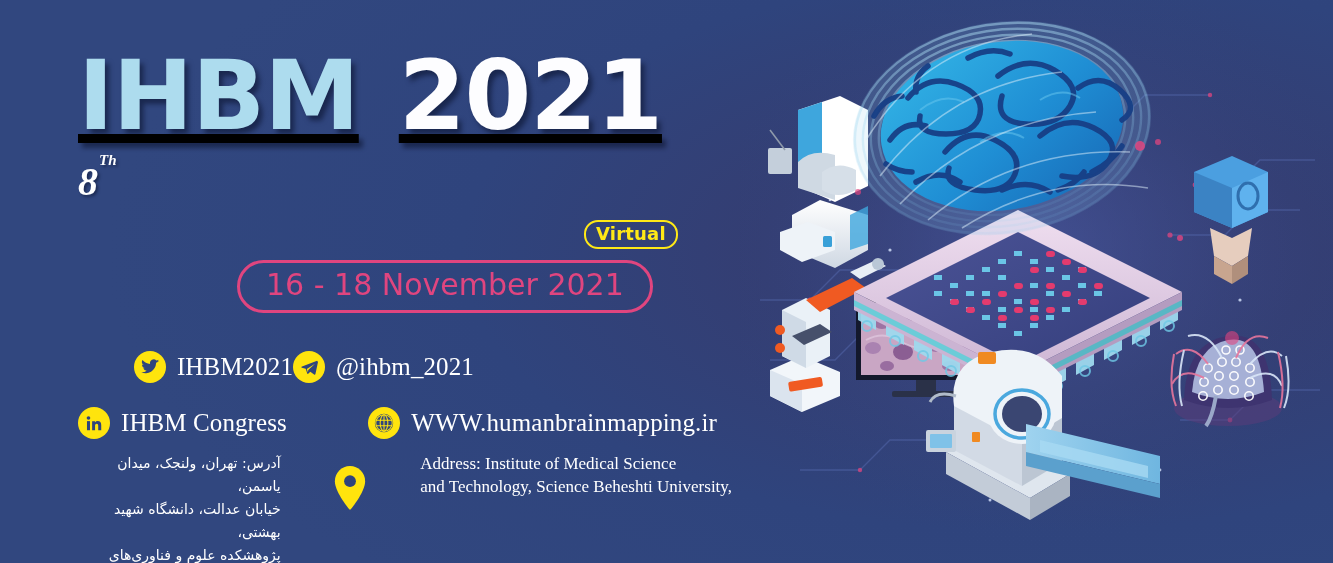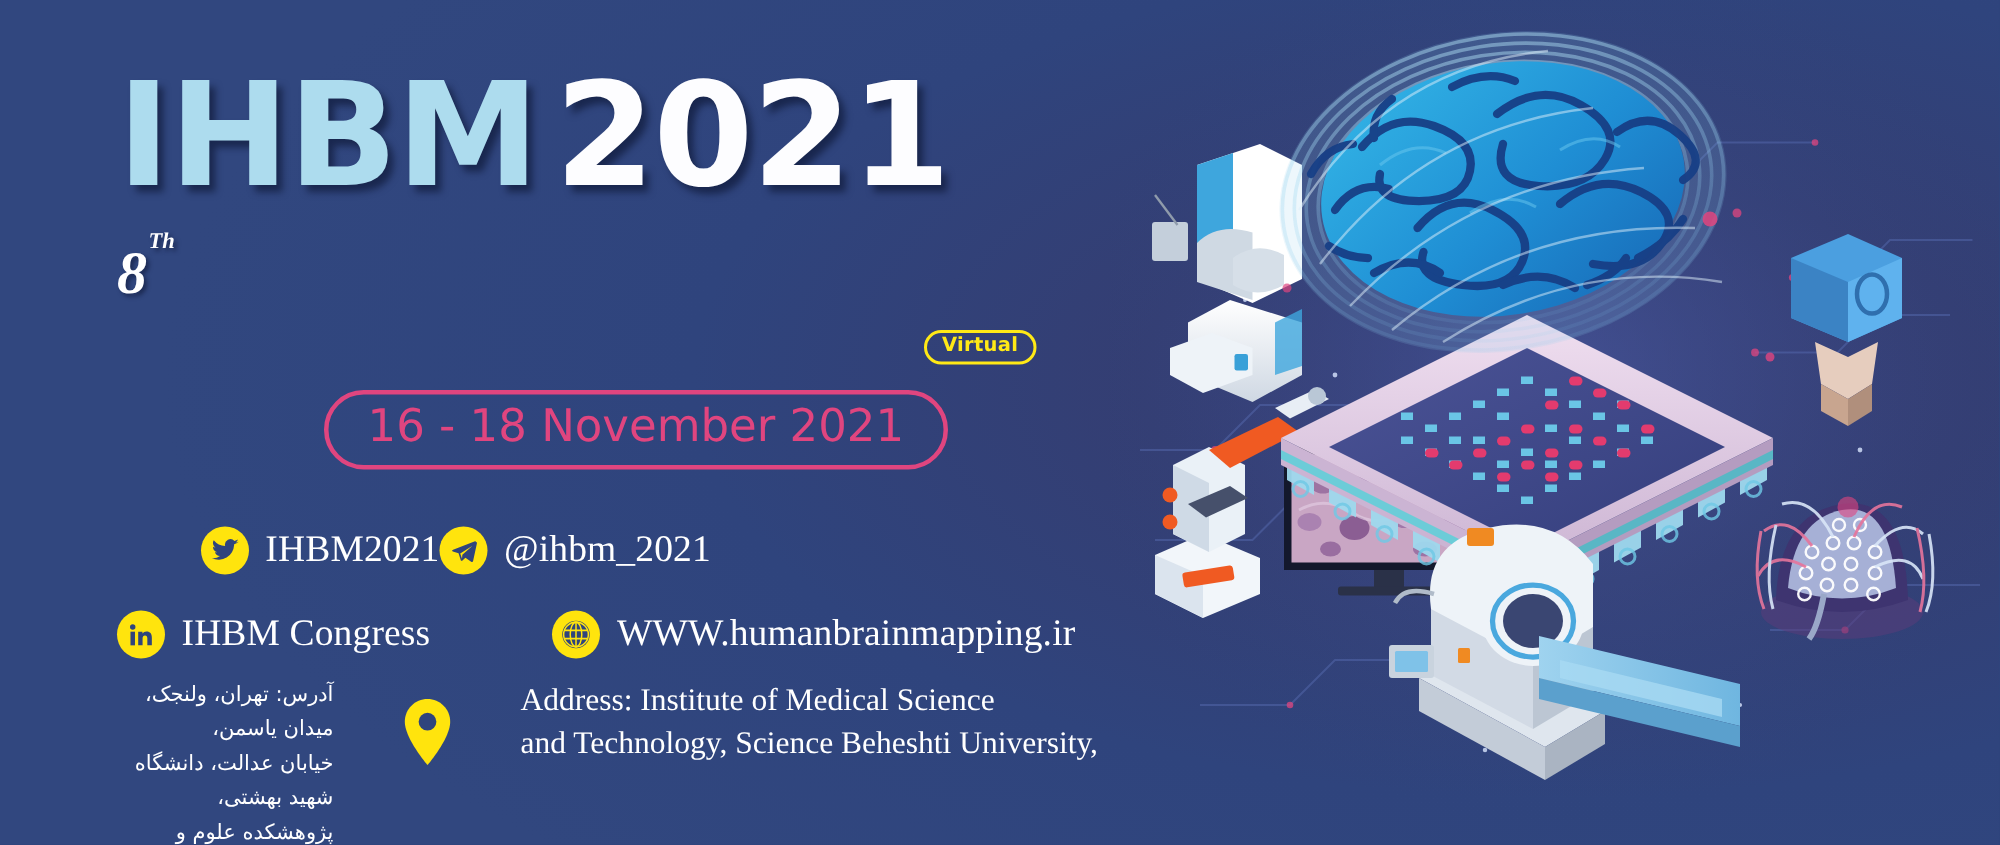--- a/index.html
+++ b/index.html
@@ -23,34 +23,35 @@
   
   .left-panel {
     position: absolute;
     left: 0; top: 0;
     width: 760px; height: 563px;
     padding: 42px 0 0 78px;
   }
 
   .logo-line {
     display: flex;
-    align-items: flex-start;
+    align-items: flex-end;
     line-height: 1;
     height: 102px;
+    text-decoration: underline;
   }
   .logo-main, .logo-year {
     font-family: "DejaVu Sans", sans-serif;
     font-size: 96px;
     font-weight: bold;
     letter-spacing: -1px;
     line-height: 1;
     text-shadow: 4px 5px 5px rgba(8,14,40,.55);
   }
   .logo-main { color: #addcee; }
-  .logo-year { color: #fdfdff; margin-left: 11px; }
+  .logo-year { color: #fdfdff; margin-left: 40px; }
 
   .subtitle-row {
     display: flex;
     align-items: flex-start;
     margin-top: 18px;
     height: 42px;
     text-align: center;
   }
   .ordinal {
     font-family: "Liberation Serif", serif;
@@ -78,36 +79,36 @@
     font-style: italic;
     color: #ffffff;
     margin-left: 9px;
     line-height: 1.12;
     text-shadow: 2px 2px 3px rgba(8,14,40,.5);
     white-space: nowrap;
   }
 
   .virtual-badge {
     position: absolute;
-    left: 616px;
+    left: 584px;
     top: 220px;
     border: 2px solid #ffe916;
     border-radius: 14px;
     color: #ffe916;
     font-family: "DejaVu Sans", sans-serif;
-    font-size: 13px;
+    font-size: 18px;
     font-weight: bold;
     padding: 2px 10px 3px;
     line-height: 1.1;
     letter-spacing: .2px;
   }
 
   .date-badge {
     position: absolute;
-    left: 216px;
+    left: 237px;
     top: 260px;
     border: 3px solid #e0457f;
     border-radius: 28px;
     color: #e0457f;
     font-family: "DejaVu Sans", sans-serif;
     font-size: 30px;
     padding: 5px 26px 7px;
     line-height: 1.15;
     white-space: nowrap;
   }
@@ -169,21 +170,21 @@
   }
   .pin-wrap {
     width: 70px;
     display: flex;
     justify-content: center;
     padding-top: 14px;
   }
   .addr-en {
     flex: 1;
     font-family: "Liberation Serif", serif;
-    font-size: 21px;
+    font-size: 17px;
     line-height: 1.38;
     color: #ffffff;
     text-align: justify;
   }
   .addr-en div { white-space: nowrap; }
 
   
   .art { position: absolute; left: 740px; top: 0; width: 593px; height: 563px; }
   .art svg { position: absolute; left: 0; top: 0; }
 </style>

